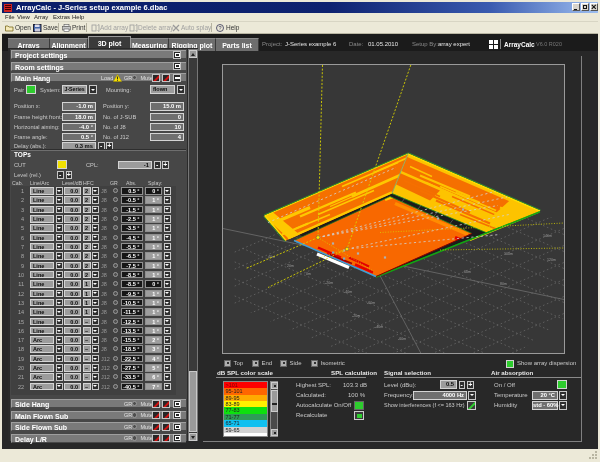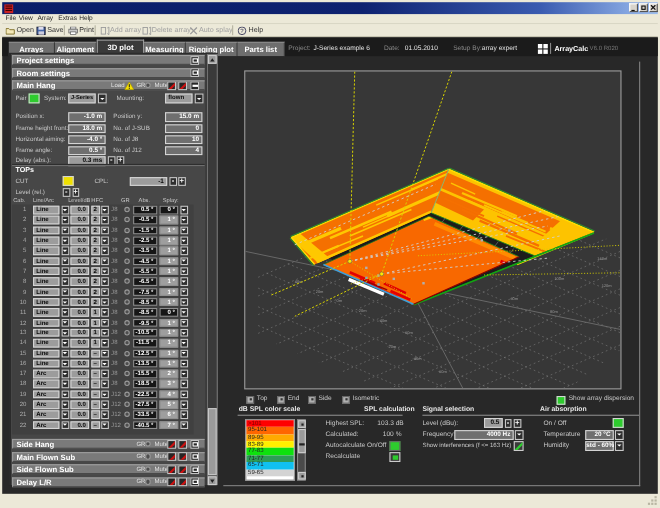--- a/index.html
+++ b/index.html
@@ -21,20 +21,21 @@
 .rslash:before{content:"";position:absolute;left:-1px;top:2.5px;width:11px;height:2px;background:#cc1111;transform:rotate(-45deg);}
 </style></head><body>
 <div id="win">
 
 <div class="abs" style="left:2px;top:2px;width:596px;height:11px;background:linear-gradient(to right,#0a1e69 0%,#0e2270 55%,#3a5bb0 82%,#9dbef0 100%);"></div>
 <div class="abs" style="left:4px;top:3.5px;width:8px;height:8px;background:#cc2222;">
  <div class="abs" style="left:1px;top:1.5px;width:6px;height:1px;background:#400;"></div>
  <div class="abs" style="left:1px;top:3.5px;width:6px;height:1px;background:#400;"></div>
  <div class="abs" style="left:1px;top:5.5px;width:6px;height:1px;background:#400;"></div>
 </div>
+<div class="abs tt" style="left:16px;top:3px;color:#fff;font-size:7.5px;font-weight:bold;">ArrayCalc - J-Series setup example 6.dbac</div>
 <div class="abs" style="left:572px;top:3px;width:7.5px;height:8px;background:#d8d4cc;border:1px solid #fff;border-right-color:#555;border-bottom-color:#555;">
       <div class="abs" style="left:1px;top:4.5px;width:3px;height:1px;background:#111;"></div>
     </div>
 <div class="abs" style="left:581px;top:3px;width:7.5px;height:8px;background:#d8d4cc;border:1px solid #fff;border-right-color:#555;border-bottom-color:#555;">
       <div class="abs" style="left:1px;top:1px;width:3.5px;height:3.5px;border:0.8px solid #111;border-top-width:1.4px;"></div>
     </div>
 <div class="abs" style="left:589.5px;top:3px;width:8px;height:8px;background:#d8d4cc;border:1px solid #fff;border-right-color:#555;border-bottom-color:#555;">
       <svg width="6" height="6">
         <path d="M0.8 0.8 L4.8 4.8 M4.8 0.8 L0.8 4.8" stroke="#111" stroke-width="1.1"></path>
       </svg>

